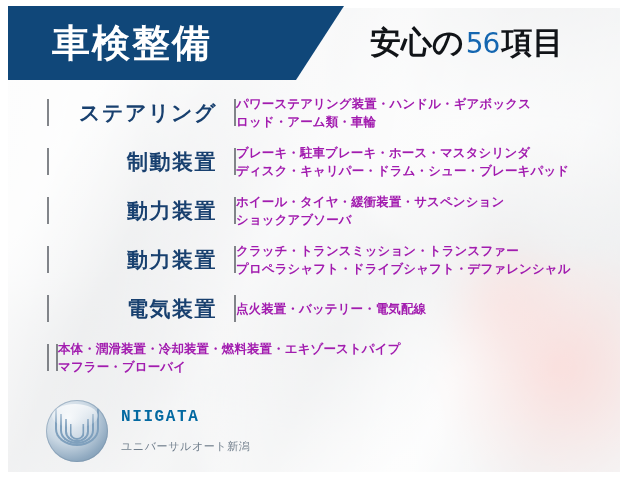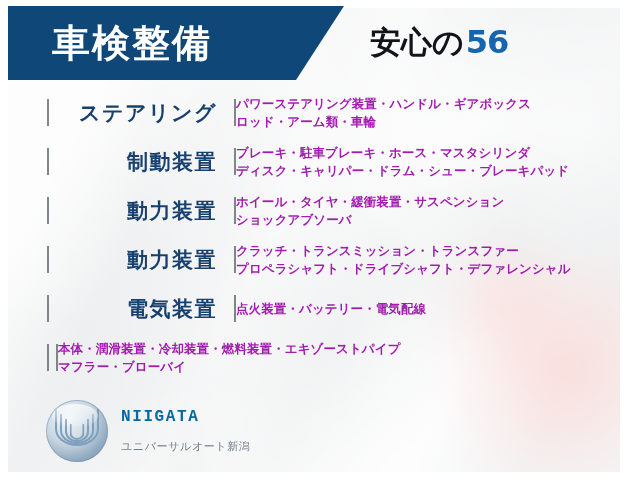--- a/index.html
+++ b/index.html
@@ -99,21 +99,21 @@
     white-space:nowrap;
     font-family:"DejaVu Sans","Liberation Sans",sans-serif;
   }
   .headline{
     position:absolute;left:362px;top:50%;transform:translateY(-50%);
     white-space:nowrap;
     display:flex;align-items:baseline;
     font-family:"DejaVu Sans","Liberation Sans",sans-serif;
   }
   .hl-a,.hl-c{color:#111418;font-size:31px;font-weight:bold;letter-spacing:0px;}
-  .hl-num{color:#1466b0;font-size:32px;font-weight:bold;letter-spacing:-1px;
+  .hl-num{color:#1466b0;font-size:28px;font-weight:normal;letter-spacing:-1px;
           padding:0 2px;line-height:.9;text-align:center;}
 
   
   .rows{position:absolute;left:8px;top:88px;width:624px;height:296px;}
   .row{
     position:relative;height:49px;
     display:flex;align-items:center;
   }
   .tick{
     width:2px;height:27px;background:#6c7075;opacity:.85;
@@ -199,20 +199,21 @@
     <div class="veil"></div>
     <div class="veil2"></div>
   </div>
 
   <div class="banner-wrap">
     <div class="banner"></div>
     <div class="banner-title">車検整備</div>
     <div class="headline">
       <span class="hl-a">安心の</span>
       <span class="hl-num">56</span>
+      <span class="hl-c">項目</span>
     </div>
   </div>
 
   <div class="rows">
 
     <div class="row">
       <div class="tick"></div>
       <div class="cat">ステアリング</div>
       <div class="tick2"></div>
       <div class="desc">

